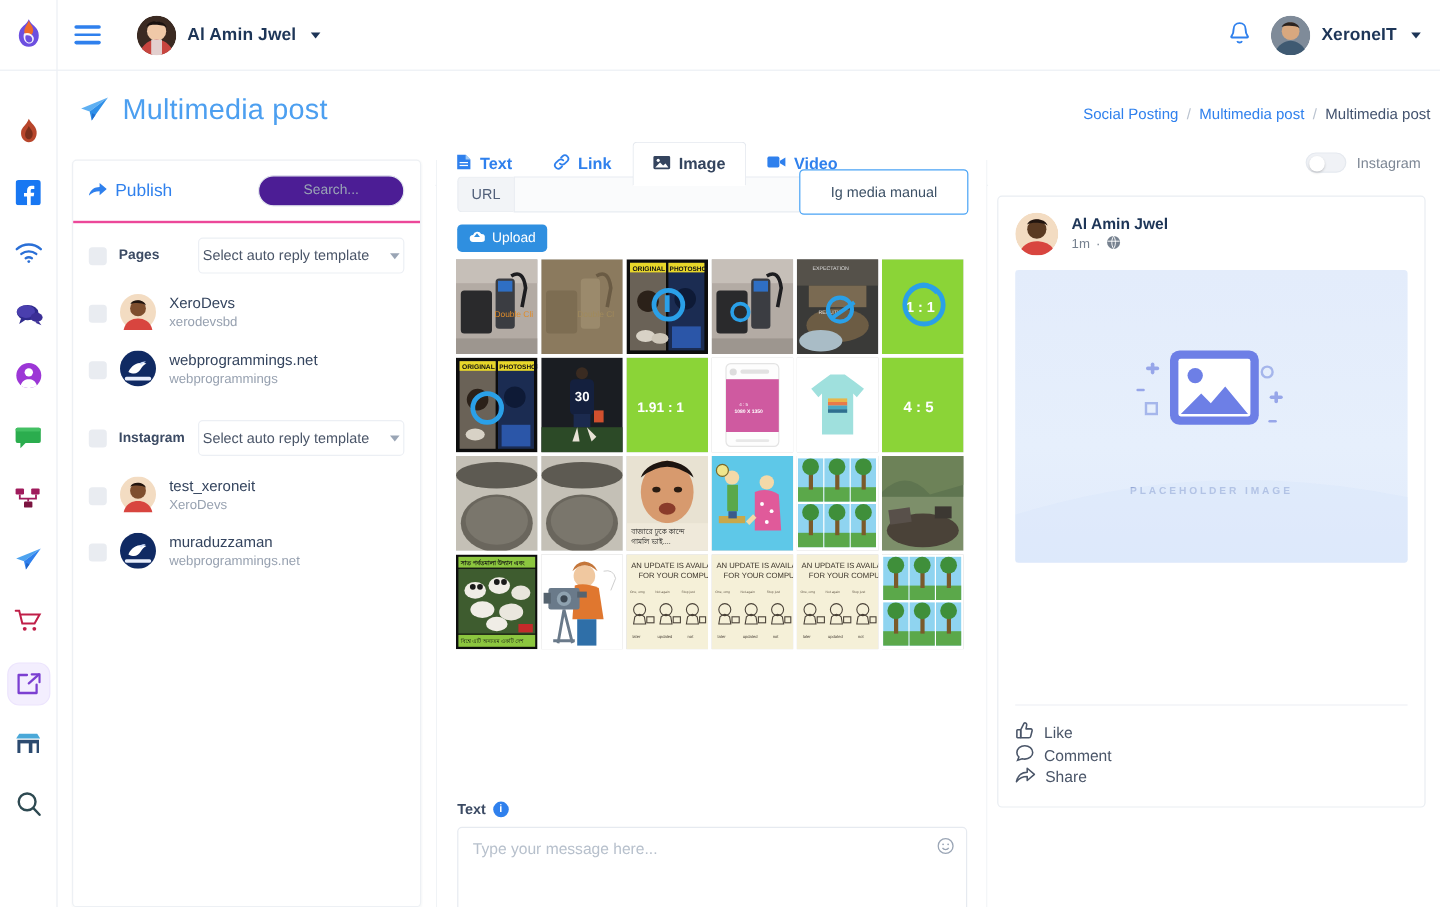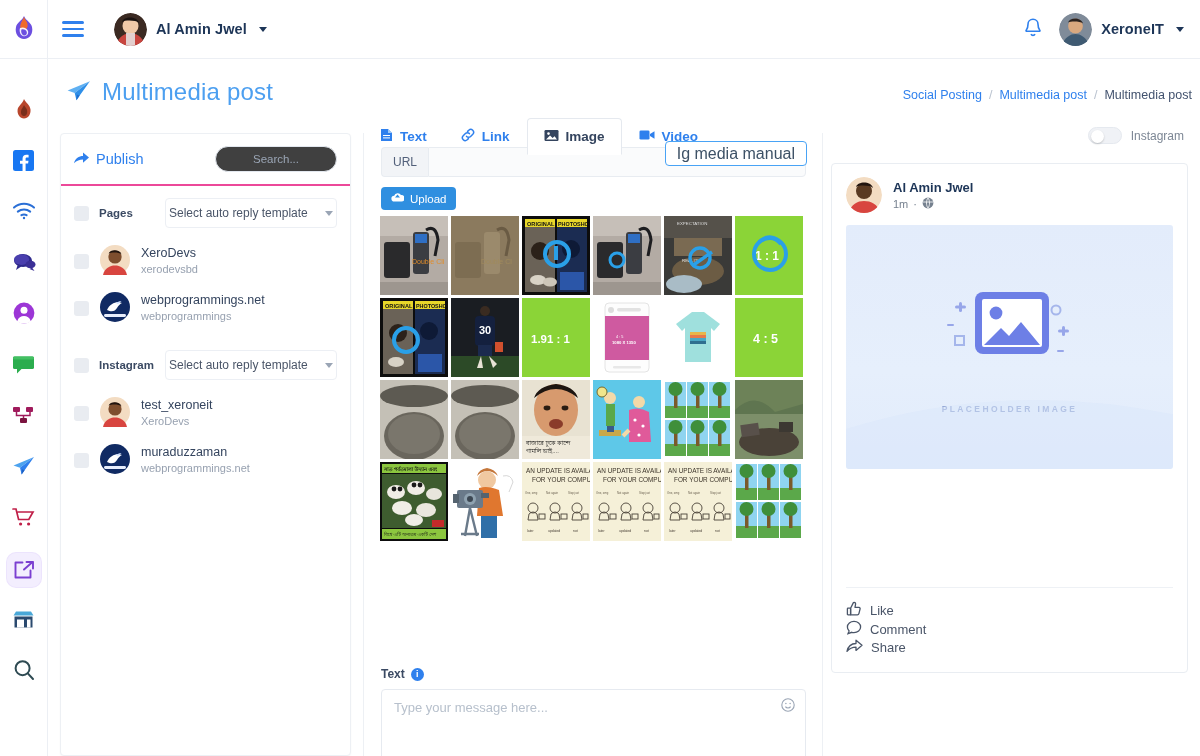--- a/index.html
+++ b/index.html
@@ -62,21 +62,21 @@
   
   .pubcard {
     position:absolute; left:12px; top:4px; width:291px; height:623px;
     background:#fff; border:1px solid #edf0f4; border-radius:4px;
     box-shadow:0 1px 2px rgba(30,40,60,.04);
   }
   .pub-head { height:52px; border-bottom:2px solid #ec4899; display:flex; align-items:center;
               padding:0 13px; justify-content:space-between; }
   .pub-link { display:flex; align-items:center; gap:7px; color:#2f80ed; font-size:14.5px; cursor:pointer; }
   .search-pill {
-    width:122px;height:26px;border:1px solid #e3e8ef;border-radius:14px;background:#404040;
+    width:122px;height:26px;border:1px solid #e3e8ef;border-radius:14px;background:#4c1d95;
     font-size:11.5px;color:#9aa5b5;text-align:center;line-height:24px; cursor:text;
   }
   .row-tmpl { display:flex; align-items:center; gap:10px; padding:12px 13px 10px 13px; }
   .cbx { width:15px;height:15px;background:#e9ecf1;border-radius:3px;flex:none;cursor:pointer;}
   .grouplbl { font-size:11.5px; font-weight:700; color:#3b4a63; width:56px; flex:none;}
   .selectbox {
     flex:1; height:30px; border:1px solid #eceff4; border-radius:4px; background:#fff;
     display:flex; align-items:center; justify-content:space-between; padding:0 3px;
     font-size:12px; color:#4a5568; cursor:pointer;
   }
@@ -97,22 +97,22 @@
          font-size:13.5px; font-weight:700; color:#2f80ed; cursor:pointer;
          border:1px solid transparent; border-radius:4px 4px 0 0; background:transparent; }
   .tab.active { color:#34445e; background:#fff; border-color:#e5e9ef; border-bottom-color:#fff; }
   .tabline { position:absolute; left:315px; top:25px; width:460px; height:1px; background:#e5e9ef; }
 
   .urlrow { position:absolute; left:17px; top:14px; width:425px; height:30px; display:flex; }
   .urlbadge { width:47px; background:#f2f4f7; border:1px solid #e8ecf1; border-right:none;
               border-radius:4px 0 0 4px; font-size:12px; color:#52607a; display:flex;
               align-items:center; justify-content:center;}
   .urlinput { flex:1; border:1px solid #e8ecf1; border-radius:0 4px 4px 0; background:#fafbfc; }
-  .igbtn { position:absolute; right:-1px; top:-6px; height:25px; padding:0 11px; border:1px solid #49a3f5;
-           border-radius:4px; background:#fff; color:#3d5166; font-size:16px; display:flex;
+  .igbtn { position:absolute; right:-1px; top:-6px; height:38px; padding:0 25px; border:1px solid #49a3f5;
+           border-radius:4px; background:#fff; color:#3d5166; font-size:12px; display:flex;
            align-items:center; cursor:pointer; }
   .uploadbtn { position:absolute; left:17px; top:54px; height:23px; padding:0 10px; border-radius:4px;
                background:#2f8fe0; color:#fff; font-size:11.5px; display:flex; align-items:center;
                gap:6px; cursor:pointer; }
 
   .grid { position:absolute; left:16px; top:83px; width:428px;
           display:grid; grid-template-columns:repeat(6, 68px); gap:3px; }
   .thumb { width:68px; height:79px; background:#ddd; overflow:hidden; position:relative; cursor:pointer;}
 
   .fieldlbl { font-size:12px; font-weight:700; color:#3b4a63; display:flex; align-items:center; gap:6px;}

